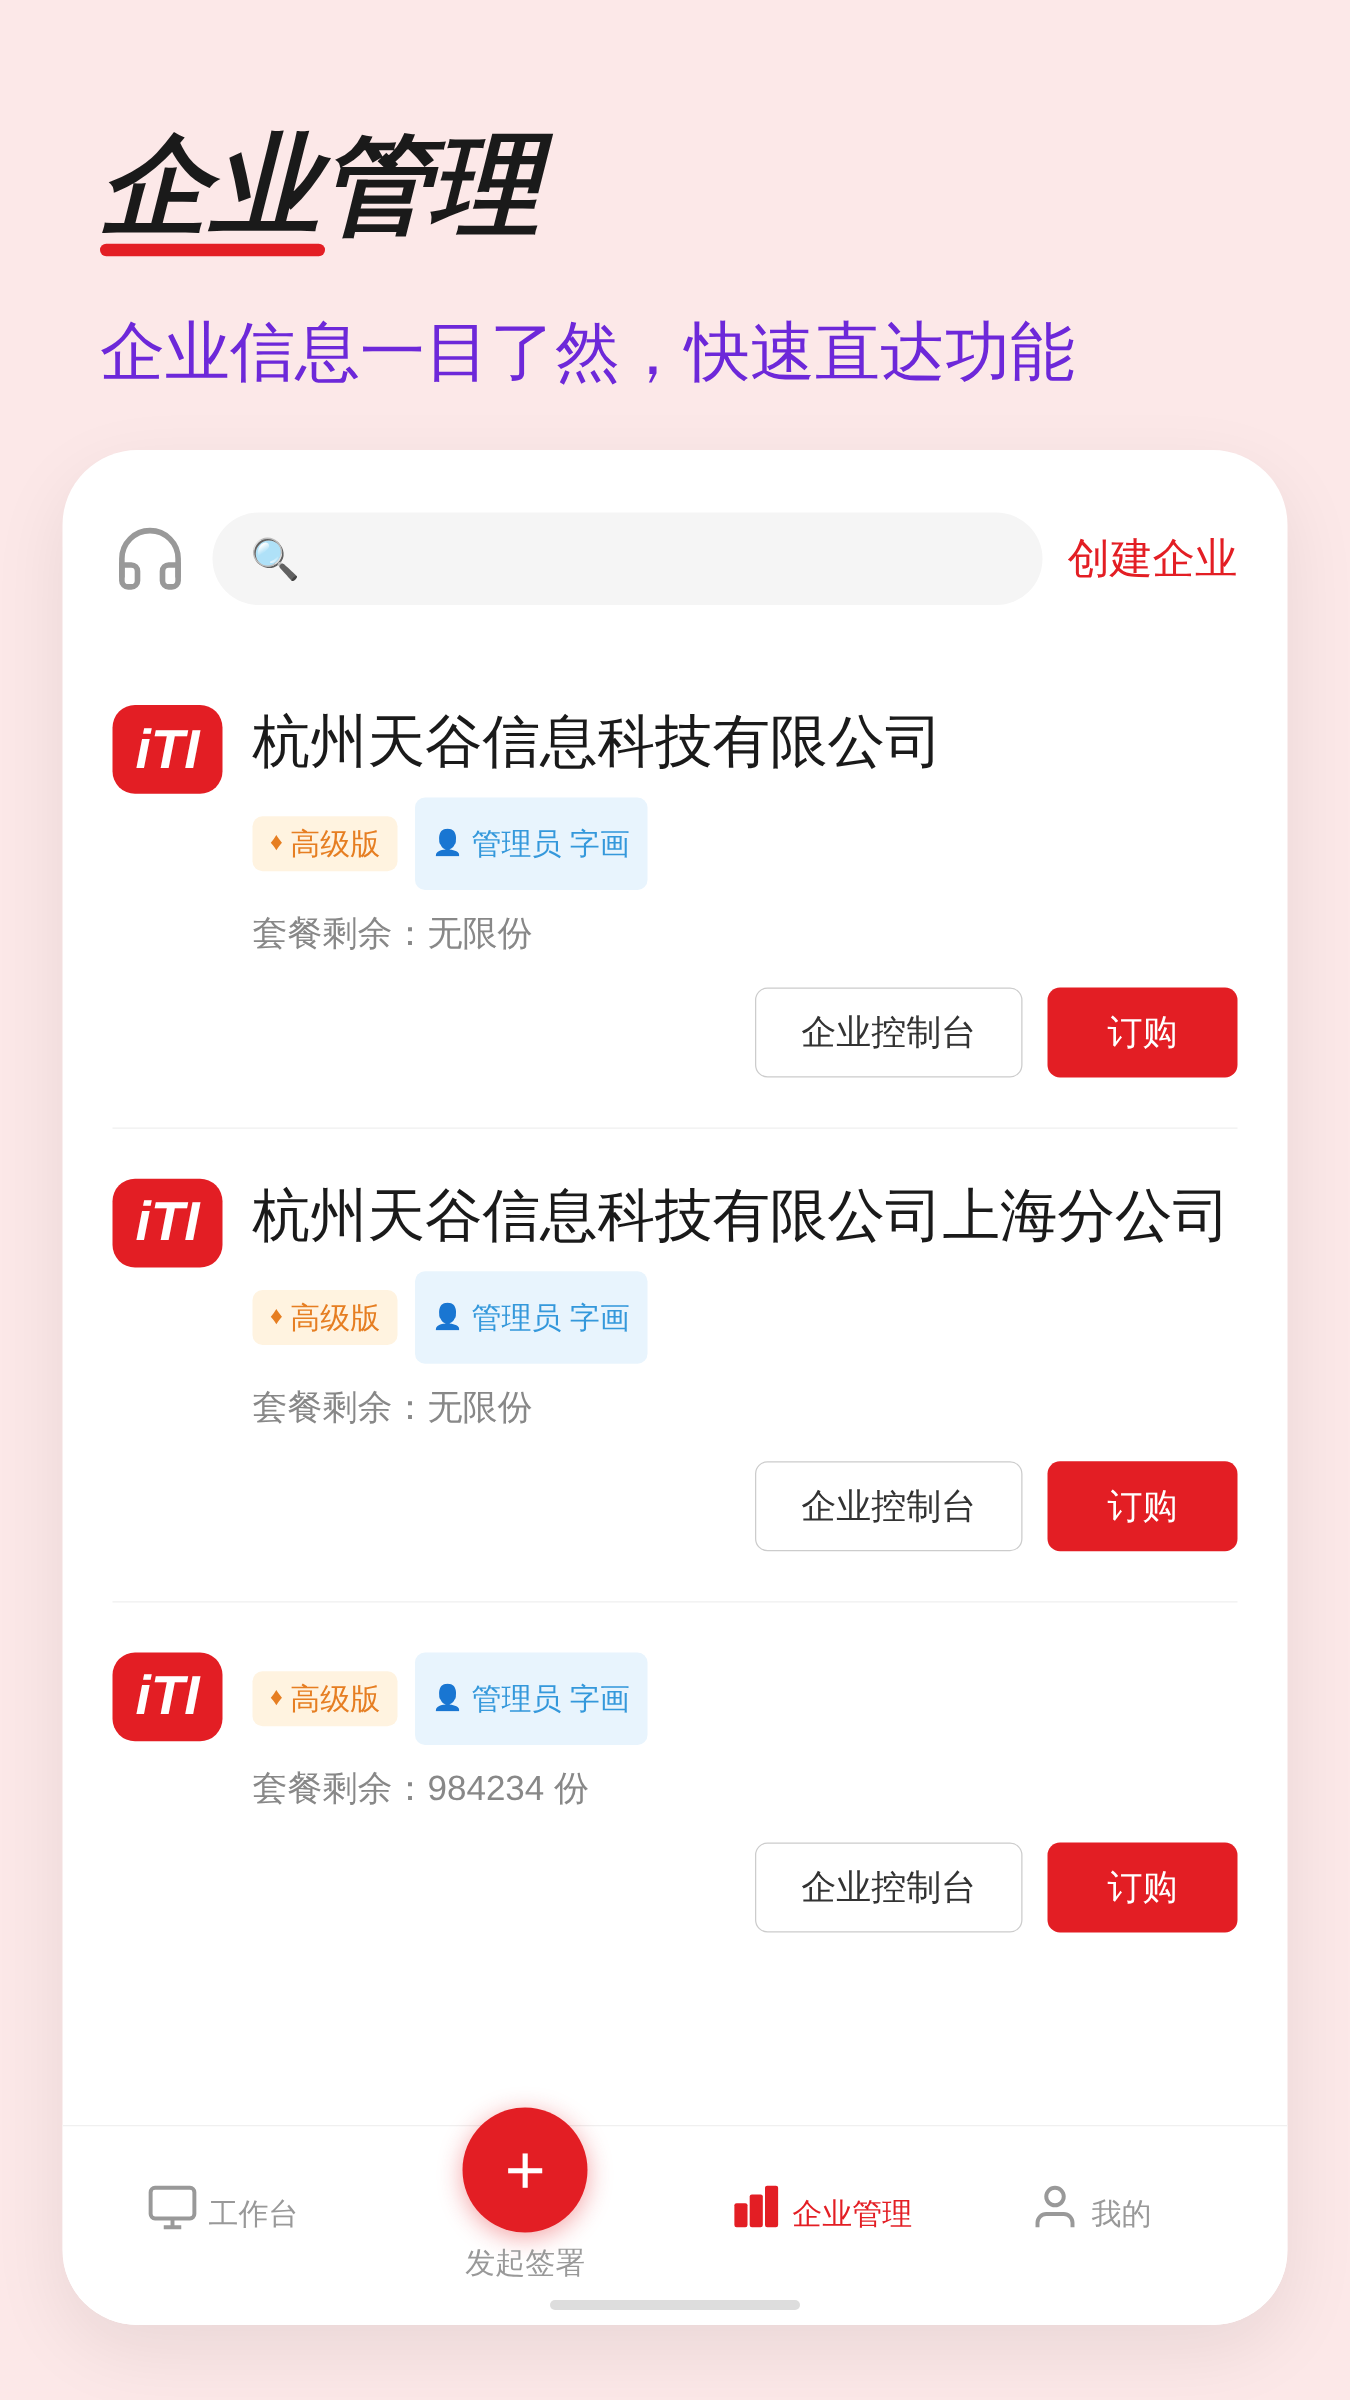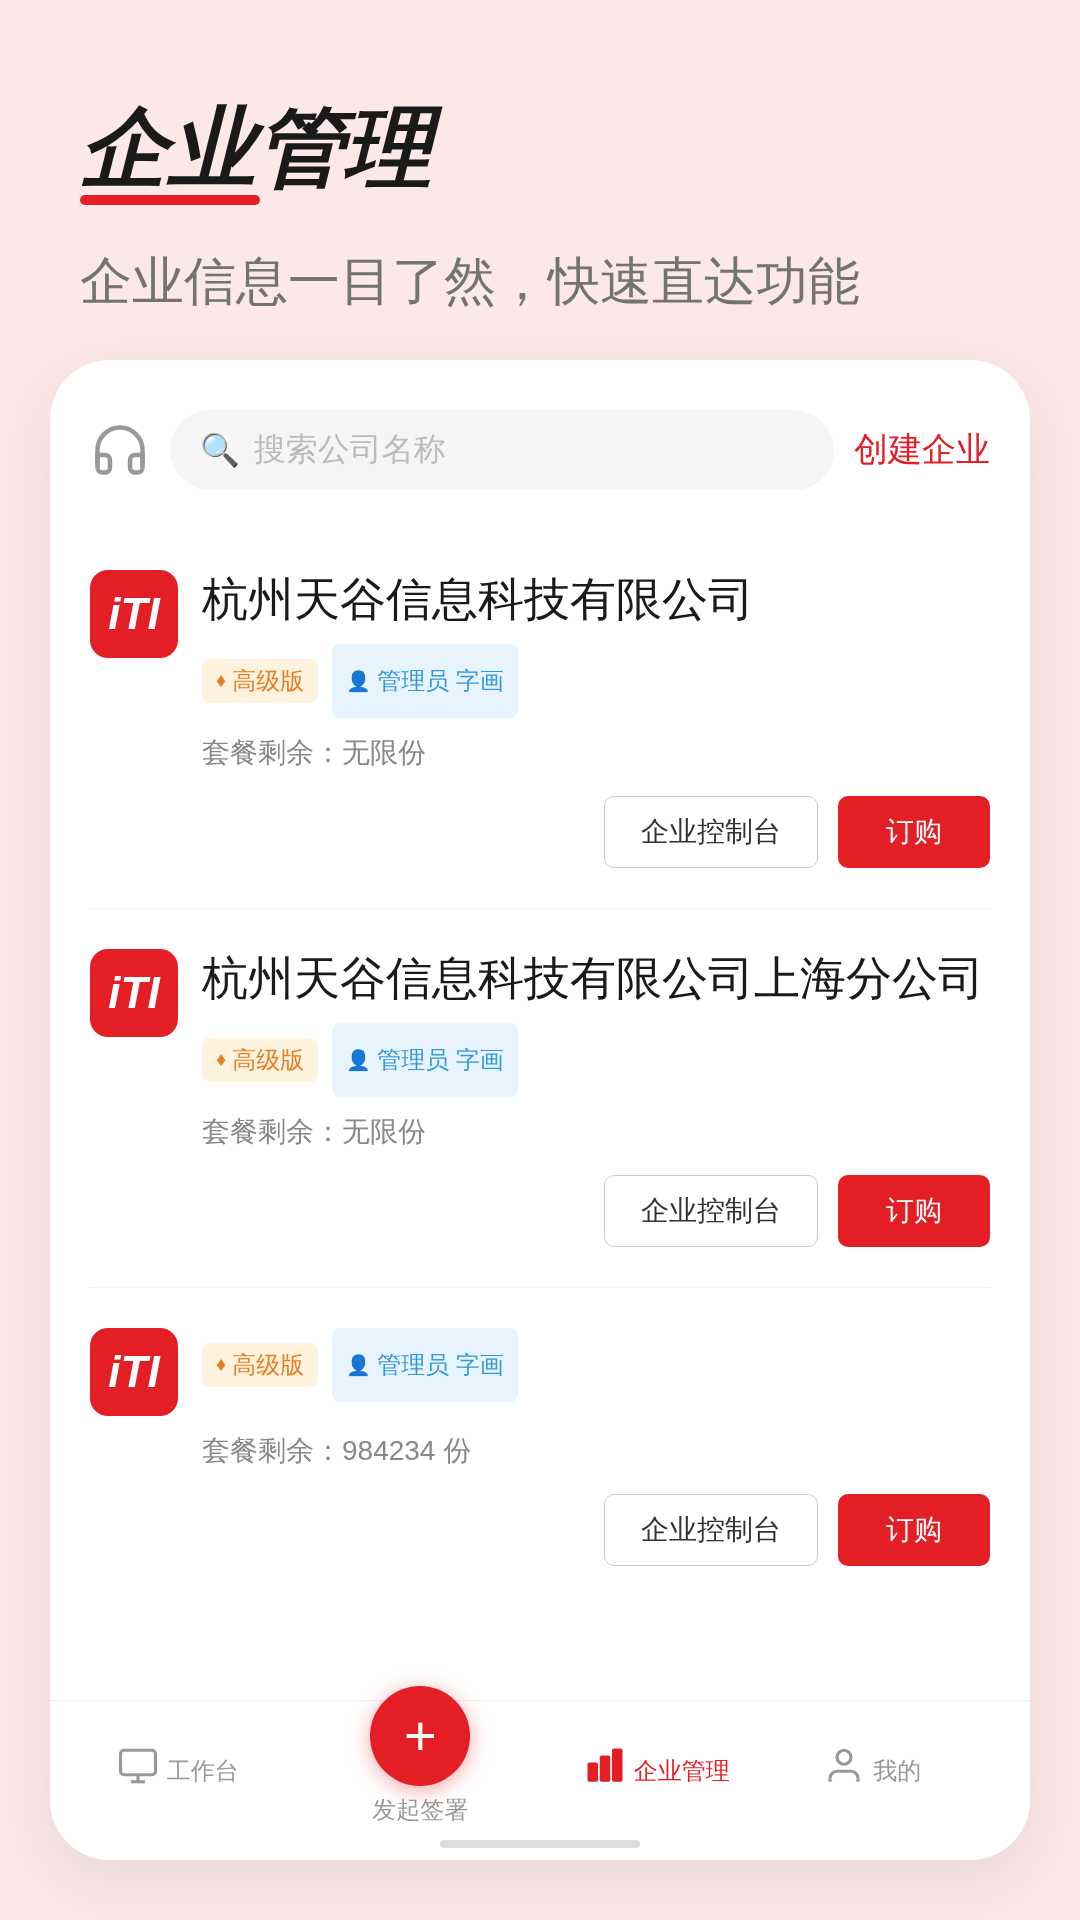--- a/index.html
+++ b/index.html
@@ -32,21 +32,21 @@
       bottom: -8px;
       left: 0;
       width: 180px;
       height: 10px;
       background: #e31e24;
       border-radius: 5px;
     }
 
     .page-subtitle {
       font-size: 52px;
-      color: #737373;
+      color: #6d28d9;
       margin-top: 50px;
       font-weight: 400;
     }
 
     .phone-card {
       position: absolute;
       top: 360px;
       left: 50px;
       right: 50px;
       bottom: 60px;
@@ -128,21 +128,21 @@
 
     .company-header {
       display: flex;
       align-items: flex-start;
       gap: 24px;
       margin-bottom: 16px;
     }
 
     .company-logo {
       width: 88px;
-      height: 88px;
+      height: 71px;
       background: #e31e24;
       border-radius: 18px;
       display: flex;
       align-items: center;
       justify-content: center;
       flex-shrink: 0;
     }
 
     .logo-text {
       color: white;
@@ -334,21 +334,20 @@
     <div class="search-bar">
       <div class="headset-icon">
         <svg viewBox="0 0 24 24" fill="none" stroke="#999" stroke-width="1.8">
           <path d="M3 18v-6a9 9 0 0 1 18 0v6"></path>
           <path d="M21 19a2 2 0 0 1-2 2h-1a2 2 0 0 1-2-2v-3a2 2 0 0 1 2-2h3z"></path>
           <path d="M3 19a2 2 0 0 0 2 2h1a2 2 0 0 0 2-2v-3a2 2 0 0 0-2-2H3z"></path>
         </svg>
       </div>
       <div class="search-input-wrap">
         <span class="search-icon">🔍</span>
-        <span class="search-placeholder">搜索公司名称</span>
       </div>
       <button class="create-btn">创建企业</button>
     </div>
 
     <div class="company-list">
 
       <div class="company-card">
         <div class="company-header">
           <div class="company-logo">
             <span class="logo-text">iTI</span>

